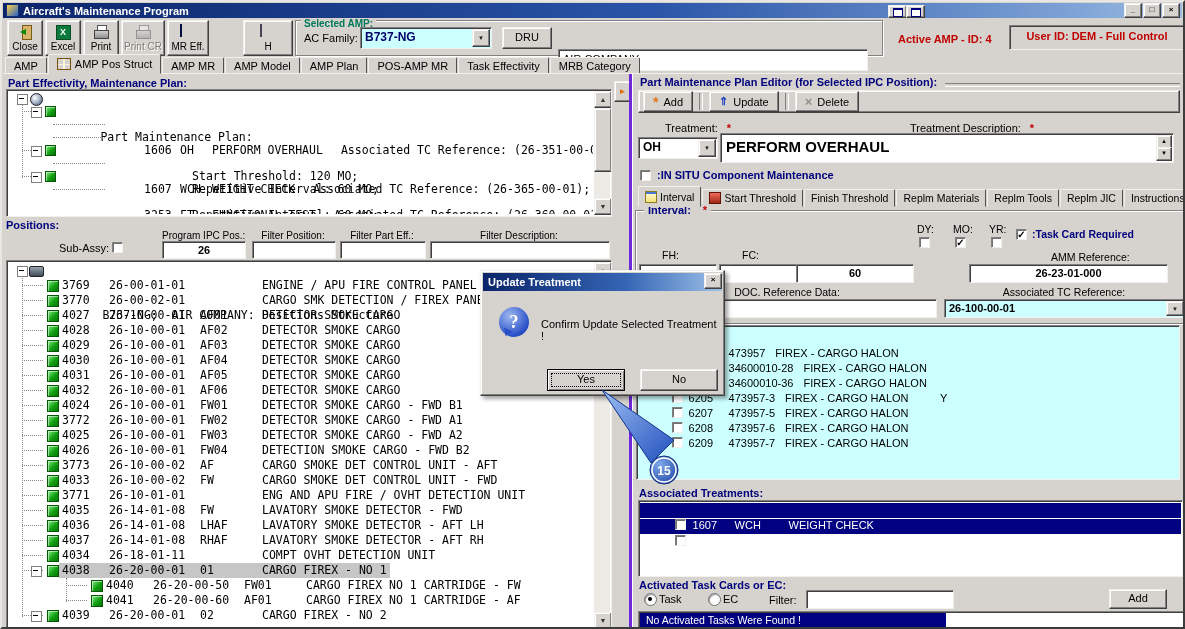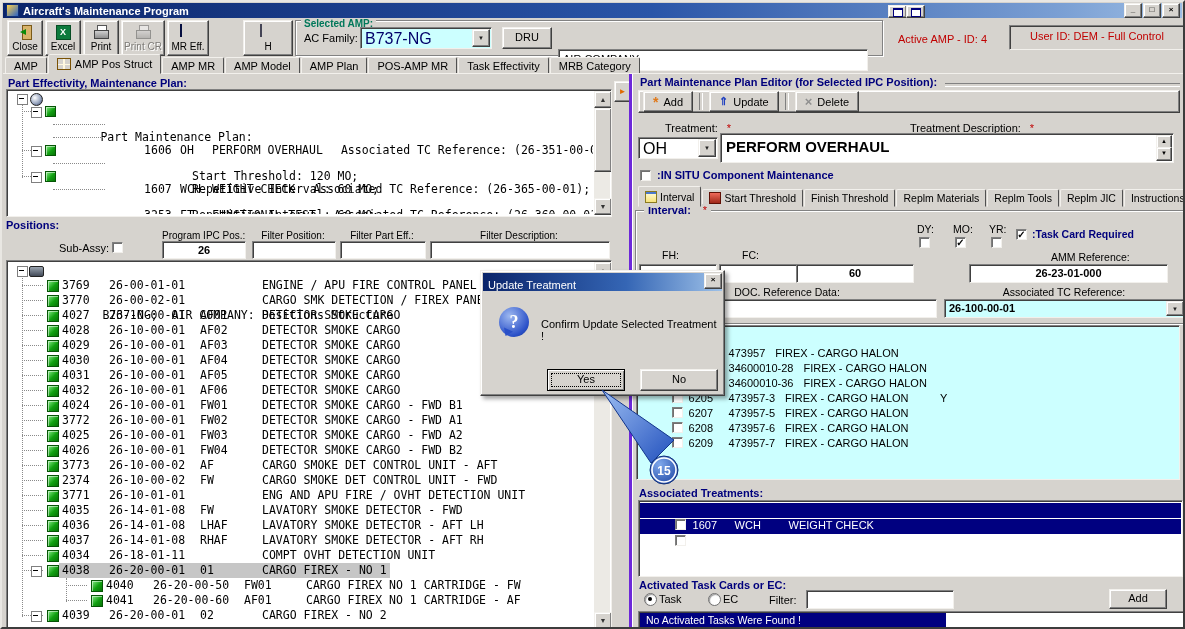--- a/index.html
+++ b/index.html
@@ -2,21 +2,21 @@
 <html><head>
 <meta charset="utf-8">
 <style>
 html,body{margin:0;padding:0;background:#808080}
 #win{position:relative;width:1185px;height:629px;background:#d6d3ce;font-family:"Liberation Sans",sans-serif;font-size:11px;color:#000;overflow:hidden;border:2px solid;border-color:#e9e7e3 #3c3c3c #3c3c3c #e9e7e3;box-sizing:border-box}
 .abs{position:absolute}
 .raised{border:1px solid;border-color:#f2f0ec #404040 #404040 #f2f0ec;box-shadow:inset -1px -1px 0 #808080,inset 1px 1px 0 #fff;background:#d6d3ce}
 .sunken{border:1px solid;border-color:#808080 #f2f0ec #f2f0ec #808080;box-shadow:inset 1px 1px 0 #404040;background:#fff}
 .etched{border:1px solid #828282;box-shadow:inset 1px 1px 0 #fff,1px 1px 0 #fff}
 .navy{color:#00007c;font-weight:bold}
-.red{color:#c00000;font-weight:normal}
+.red{color:#c00000;font-weight:bold}
 
 #titlebar{position:absolute;left:1px;top:1px;width:1179px;height:15px;background:linear-gradient(90deg,#0a246a,#2a55a8 55%,#7ba0d4 90%,#9dbde4);color:#fff;font-weight:bold;display:flex;align-items:center;padding-left:3px;box-sizing:border-box}
 .appicon{width:11px;height:11px;background:linear-gradient(135deg,#ffd24a,#2b62c4);border:1px solid #10307a;margin-right:4px}
 .winbtns{position:absolute;right:3px;top:1px;display:flex;gap:1px}
 .winbtn{width:16px;height:13px;font-size:8px;line-height:11px;text-align:center;color:#000;font-weight:bold}
 .minibtn{position:absolute;top:3px;width:17px;height:11px}
 .miniwin{position:absolute;left:4px;top:2px;width:8px;height:6px;border:1px solid #00007c;border-top:2px solid #00007c;background:#fff}
 
 #toolbar{position:absolute;left:1px;top:17px;width:1179px;height:37px}
 .tbbtn{position:absolute;top:1px;height:34px;display:flex;flex-direction:column;align-items:center;justify-content:center;gap:2px;font-size:10px}
@@ -27,21 +27,21 @@
 .ic-close::after{content:"";position:absolute;left:0;top:4px;border:3px solid transparent;border-right:6px solid #0a8a0a}
 .ic-excel{display:flex;align-items:center;justify-content:center;background:#0c7a3c;color:#fff;font-weight:bold;font-size:9px;width:13px;height:13px;border:1px solid #064d24;margin:0 auto}
 .ic-print::before{content:"";position:absolute;left:4px;top:0;width:8px;height:5px;background:#fff;border:1px solid #555}
 .ic-print::after{content:"";position:absolute;left:1px;top:5px;width:13px;height:7px;background:linear-gradient(#cfcfcf,#8f8f8f);border:1px solid #444}
 .ic-mreff{width:13px;height:11px;margin:1px auto 0;background:#12207c;border:1px solid #060f40;background-image:linear-gradient(0deg,transparent 45%,#fff 45%,#fff 55%,transparent 55%),linear-gradient(90deg,transparent 45%,#fff 45%,#fff 55%,transparent 55%)}
 .ic-h{width:12px;height:12px;margin:1px auto 0;background:linear-gradient(#e8e8ff,#8f9fd0);border:1px solid #445}
 
 #ampgroup{position:absolute;left:292px;top:1px;width:586px;height:34px}
 #ampgroup .glab{position:absolute;left:5px;top:-3px;background:#d6d3ce;padding:0 3px;color:#00785a;font-weight:bold;font-size:10px}
 .combo{position:relative;background:#ccffff;overflow:hidden}
-.combo .cval{position:absolute;left:4px;top:2px;font-weight:normal;color:#00006a;font-size:16px}
+.combo .cval{position:absolute;left:4px;top:2px;font-weight:bold;color:#00006a;font-size:12px}
 .combo .carr{position:absolute;right:1px;top:1px;bottom:1px;width:16px;display:flex;align-items:center;justify-content:center;font-size:6px;color:#222}
 .field{position:relative;background:#fff}
 .field .fval{position:absolute;left:4px;top:3px;white-space:nowrap}
 #userbox{line-height:21px;text-align:center}
 
 #tabsrow{position:absolute;left:3px;top:54px;height:18px;display:flex;align-items:flex-end}
 .tab{height:15px;line-height:14px;padding:0 8px;margin-right:1px;background:#d6d3ce;border:1px solid;border-color:#f2f0ec #505050 #d6d3ce #f2f0ec;border-radius:2px 2px 0 0;white-space:nowrap;display:flex;align-items:center}
 .tab.active{height:18px;line-height:16px;position:relative;z-index:2}
 .tab .ic{display:none;width:12px;height:10px;margin-right:4px;background:linear-gradient(#ffd24a,#df9010);border:1px solid #7a5205;background-image:linear-gradient(0deg,transparent 45%,#fff8e0 45%,#fff8e0 55%,transparent 55%),linear-gradient(90deg,transparent 45%,#fff8e0 45%,#fff8e0 55%,transparent 55%)}
 .tab.active .ic{display:inline-block}
@@ -124,21 +124,21 @@
 .arow{height:15px;line-height:15px;background:#000080;color:#fff;padding-left:4px;margin:0 1px 1px 1px;white-space:pre}
 .arow .cb{vertical-align:-1px;margin-right:7px}
 .aid{display:inline-block;width:42px}
 .acode{display:inline-block;width:54px}
 .radio{position:absolute;width:11px;height:11px;border-radius:50%;background:#fff;border:1px solid #707070;box-shadow:inset 1px 1px 1px #9a9a9a}
 .radio.on::after{content:"";position:absolute;left:3px;top:3px;width:4px;height:4px;border-radius:50%;background:#000}
 #actlist{position:absolute;left:6px;top:537px;width:545px;height:18px;background:#fff}
 #actempty{position:absolute;left:1px;top:1px;width:300px;height:14px;background:#000080;color:#fff;padding-left:6px;line-height:14px;font-size:10.5px}
 
 #dialog{position:absolute;left:478px;top:268px;width:243px;height:124px;background:#d6d3ce;border:1px solid;border-color:#f2f0ec #404040 #404040 #f2f0ec;box-shadow:inset -1px -1px 0 #808080,inset 1px 1px 0 #fff,3px 3px 4px rgba(0,0,0,.35);z-index:50}
-#dtitle{position:absolute;left:2px;top:2px;right:2px;height:18px;background:linear-gradient(90deg,#0a246a,#3566b5 60%,#9ec1e8);color:#fff;font-weight:normal;display:flex;align-items:flex-end;padding-left:5px;box-sizing:border-box}
+#dtitle{position:absolute;left:2px;top:2px;right:2px;height:18px;background:linear-gradient(90deg,#0a246a,#3566b5 60%,#9ec1e8);color:#fff;font-weight:bold;display:flex;align-items:center;padding-left:5px;box-sizing:border-box}
 #dclose{position:absolute;right:2px;top:2px;width:16px;height:14px;font-size:8px;line-height:12px;text-align:center;color:#000;font-weight:bold}
 .qicon{position:absolute;left:18px;top:36px;width:30px;height:30px;border-radius:50%;background:radial-gradient(circle at 35% 30%,#9db8f0,#2a50c8 70%,#183585);display:flex;align-items:center;justify-content:center;color:#fff;font-weight:bold;font-size:18px;font-family:"Liberation Serif",serif}
 .qicon::after{content:"";position:absolute;left:2px;bottom:-4px;border:5px solid transparent;border-top:7px solid #2a50c8;transform:rotate(25deg)}
 #dmsg{position:absolute;left:60px;top:47px;width:176px}
 .dbtn{position:absolute;top:98px;width:76px;height:20px;text-align:center;line-height:18px}
 .dbtn.focus{border:1px solid #000;box-shadow:inset 1px 1px 0 #fff,inset -1px -1px 0 #808080}
 .dbtn.focus::after{content:"";position:absolute;left:3px;right:3px;top:3px;bottom:3px;border:1px dotted #000}
 #anno{position:absolute;left:0;top:0;z-index:60;pointer-events:none}
 </style>
 </head>
@@ -421,33 +421,33 @@
 
           <div class="qrow">
             
             <span class="cube2"></span>
             <span class="txt"><span class="cid">4025</span><span class="cipc">26-10-00-01</span><span class="cpos">FW03</span><span class="cdesc">DETECTOR SMOKE CARGO - FWD A2</span></span>
           </div>
 
           <div class="qrow">
             
             <span class="cube2"></span>
-            <span class="txt"><span class="cid">4026</span><span class="cipc">26-10-00-01</span><span class="cpos">FW04</span><span class="cdesc">DETECTOR SMOKE CARGO - FWD B2</span></span>
+            <span class="txt"><span class="cid">4026</span><span class="cipc">26-10-00-01</span><span class="cpos">FW04</span><span class="cdesc">DETECTION SMOKE CARGO - FWD B2</span></span>
           </div>
 
           <div class="qrow">
             
             <span class="cube2"></span>
             <span class="txt"><span class="cid">3773</span><span class="cipc">26-10-00-02</span><span class="cpos">AF</span><span class="cdesc">CARGO SMOKE DET CONTROL UNIT - AFT</span></span>
           </div>
 
           <div class="qrow">
             
             <span class="cube2"></span>
-            <span class="txt"><span class="cid">2374</span><span class="cipc">26-10-00-02</span><span class="cpos">FW</span><span class="cdesc">CARGO SMOKE DET CONTROL UNIT - FWD</span></span>
+            <span class="txt"><span class="cid">4033</span><span class="cipc">26-10-00-02</span><span class="cpos">FW</span><span class="cdesc">CARGO SMOKE DET CONTROL UNIT - FWD</span></span>
           </div>
 
           <div class="qrow">
             
             <span class="cube2"></span>
             <span class="txt"><span class="cid">3771</span><span class="cipc">26-10-01-01</span><span class="cpos"></span><span class="cdesc">ENG AND APU FIRE / OVHT DETECTION UNIT</span></span>
           </div>
 
           <div class="qrow">
             

